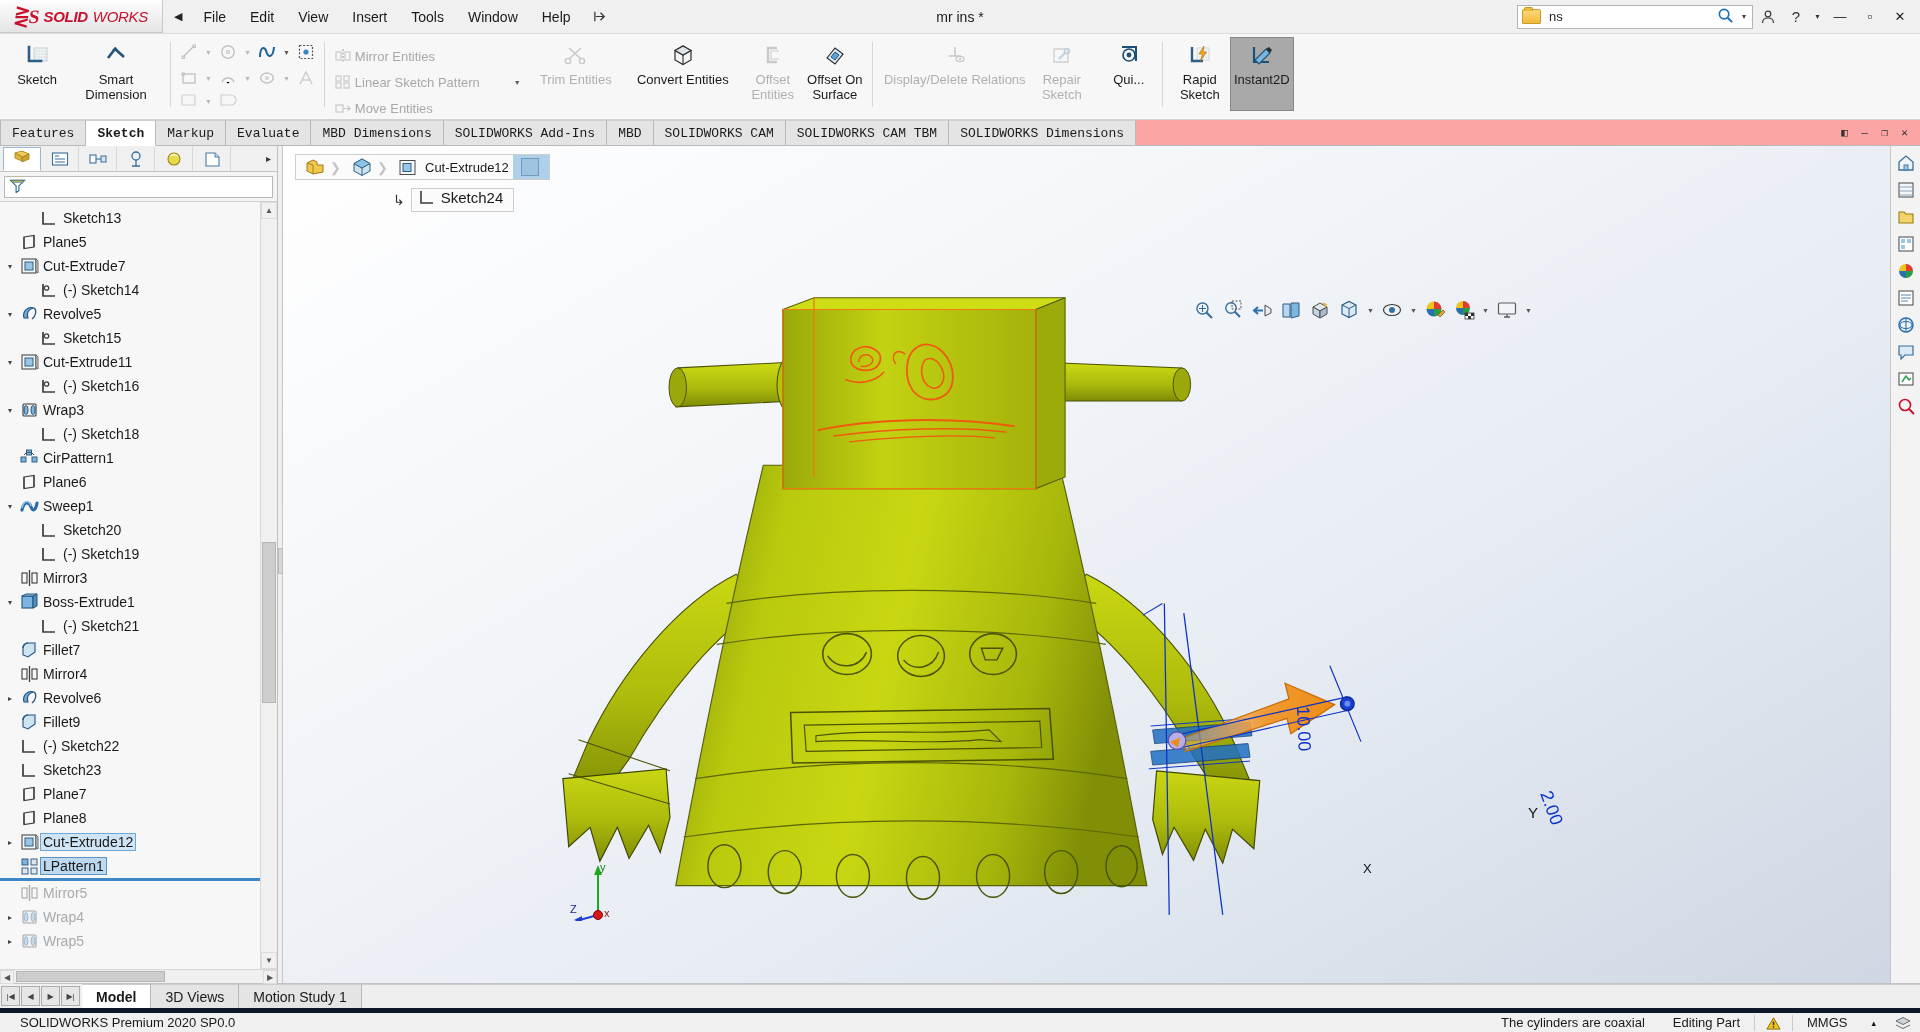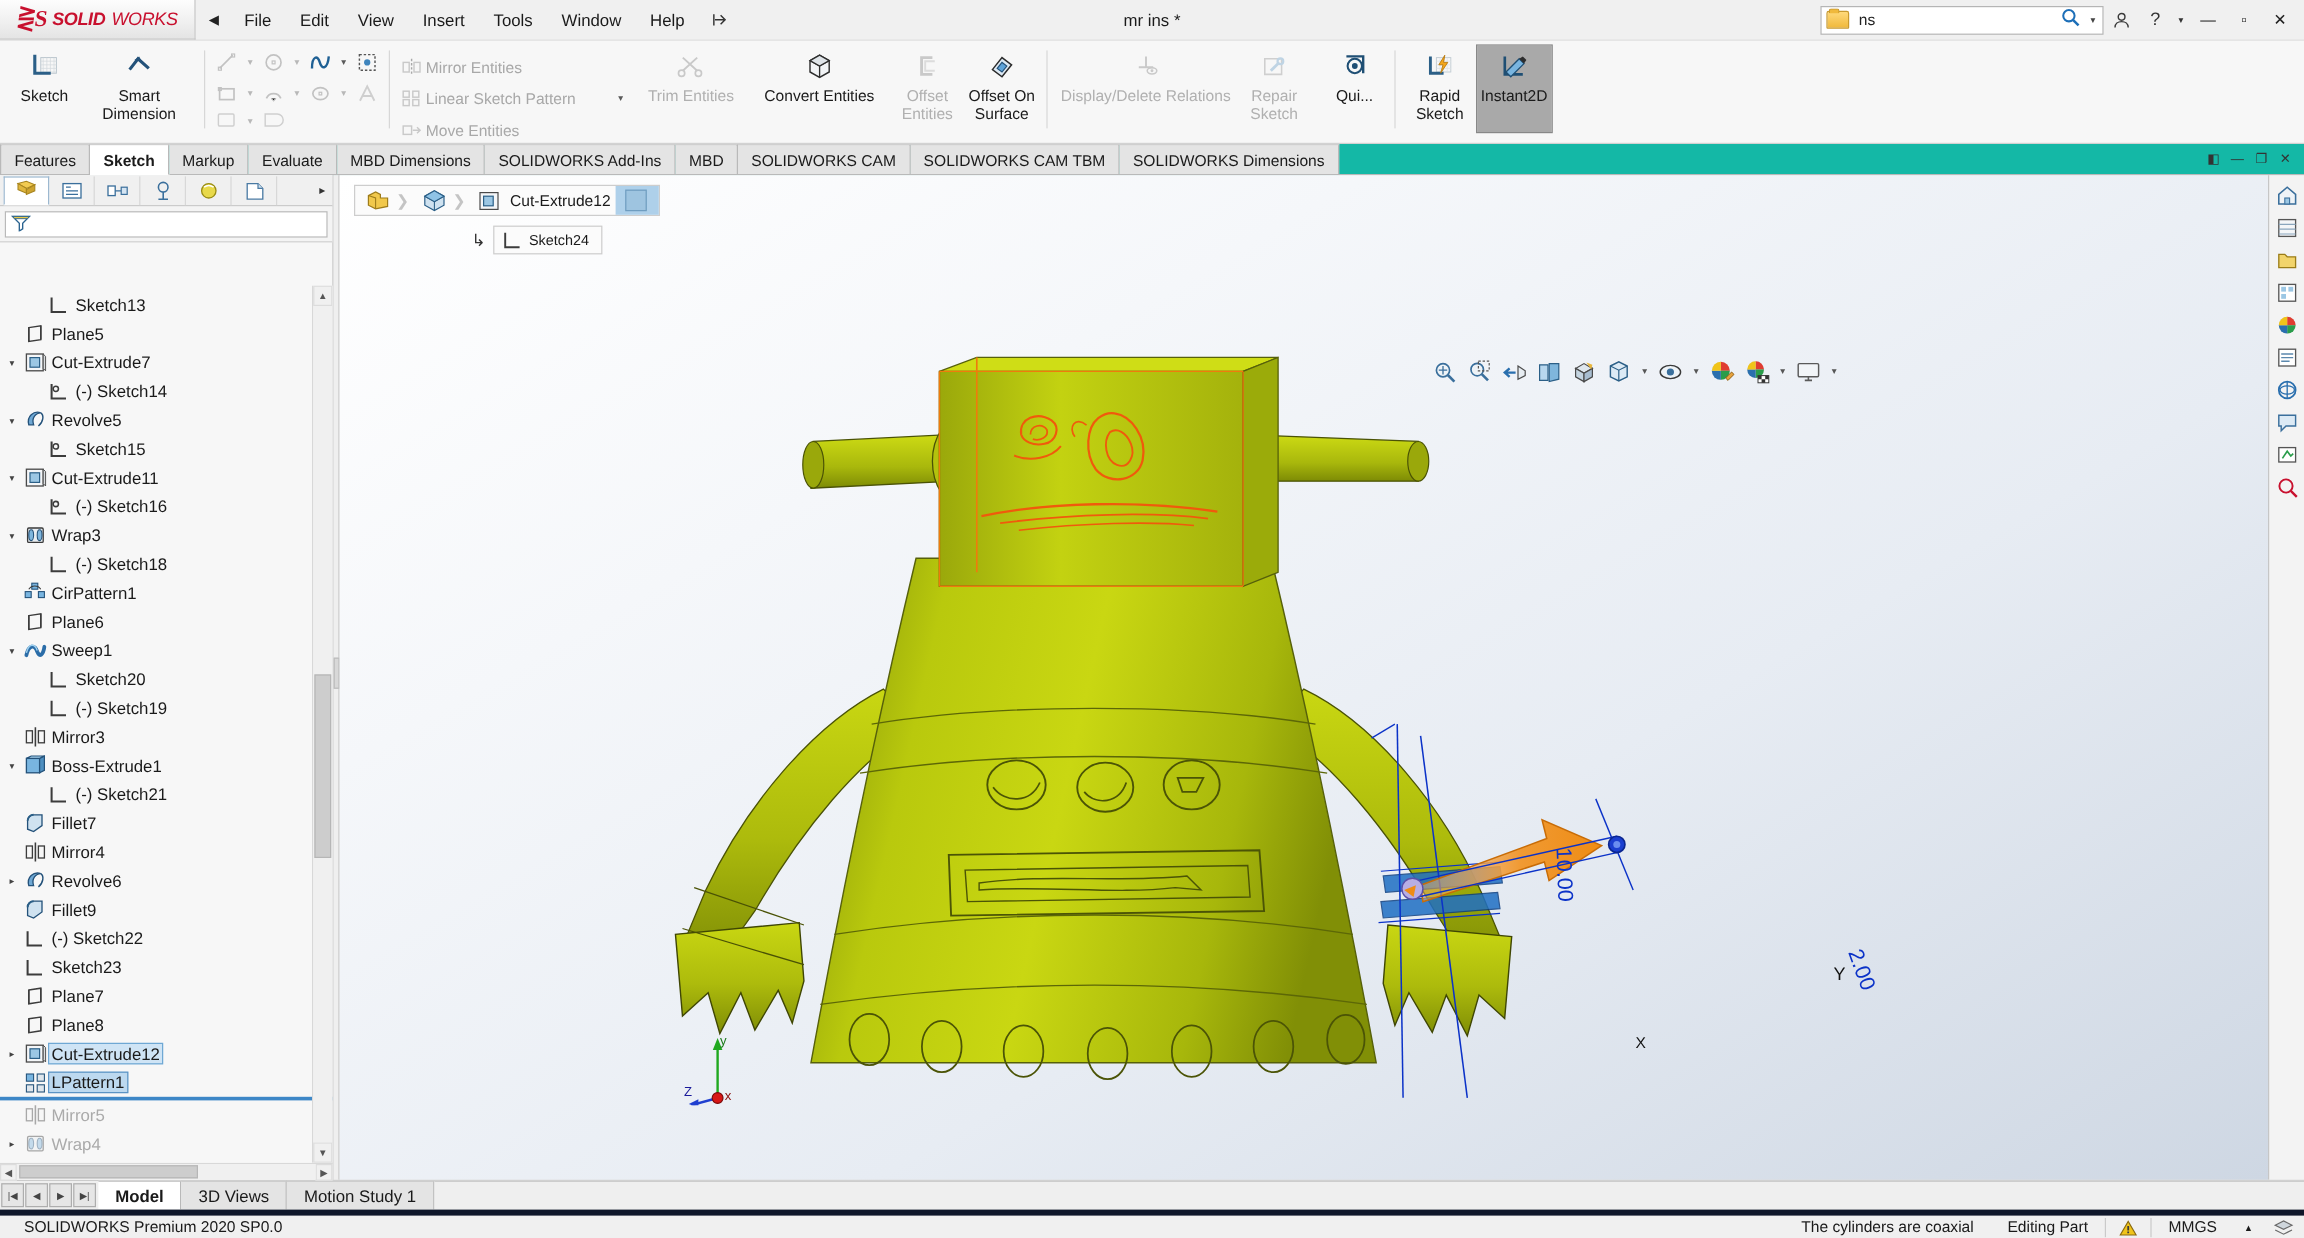--- a/index.html
+++ b/index.html
@@ -91,21 +91,21 @@
   .rb-srow { display:flex; align-items:center; gap:1px; height:24px;}
   .rb-sitem { display:flex; align-items:center; gap:2px; padding:1px 2px; }
   .rb-sicon { width:20px;height:20px;display:flex;align-items:center;justify-content:center;}
   .rb-slabel { font-size:13px; color:#a8a8a8; white-space:nowrap; padding-right:4px;}
   .dd-caret { font-size:7px; color:#5a5a5a; padding:0 3px;}
   .dd-caret.dim { color:#b8b8b8;}
 
   
   .cmdtabs {
     flex:0 0 26px; height:26px; display:flex; align-items:stretch;
-    background:#14b8a6; border-bottom:1px solid #b9b9b9; position:relative;
+    background:#fca5a5; border-bottom:1px solid #b9b9b9; position:relative;font-family:Liberation Mono, monospace;
   }
   .cmdtab {
     display:flex; align-items:center; padding: 0 11px;
     font-size:13px; color:#1a1a1a; background:#e4e4e4;
     border-right:1px solid #b9b9b9; border-top:1px solid #cfcfcf;
     cursor:default;
   }
   .cmdtab:first-child { border-left:1px solid #b9b9b9;}
   .cmdtab.active { background:#fff; font-weight:bold; border-bottom:1px solid #fff; margin-bottom:-1px;}
   .cmdtabs-right { margin-left:auto; display:flex; align-items:center; gap:3px; padding-right:7px;}
@@ -118,21 +118,21 @@
   .leftpanel { width:278px; flex:0 0 278px; display:flex; flex-direction:column; background:#f7f7f7; border-right:1px solid #c0c0c0; min-height:0;}
   .mgr-tabs {
     height:26px; flex:0 0 26px; display:flex; align-items:center;
     background:#f0f0f0; border-bottom:1px solid #c3c3c3; padding-left:3px;
   }
   .mgr-tab { width:38px;height:24px;display:flex;align-items:center;justify-content:center; border-right:1px solid #d8d8d8;}
   .mgr-tab.active { background:#fff; border:1px solid #9cb8d0; border-bottom:1px solid #fff;}
   .mgr-tabs .more { margin-left:auto; padding:0 6px; font-size:10px; color:#333;}
   .filterrow { height:30px; flex:0 0 30px; background:#f4f4f4; border-bottom:1px solid #d2d2d2; display:flex; align-items:center; padding:0 4px;}
   .filterbox { flex:1; height:22px; background:#fff; border:1px solid #b9b9b9; display:flex; align-items:center; padding:0 4px;}
-  .tree-wrap { flex:1; position:relative; overflow:hidden; background:#f7f7f7;margin-top:36px;}
+  .tree-wrap { flex:1; position:relative; overflow:hidden; background:#f7f7f7;}
   .tree { padding: 4px 0 0 0; }
   .tnode {
     height:24px; display:flex; align-items:center; gap:0px; padding-left:2px;
     font-size:14px; color:#1a1a1a; white-space:nowrap; cursor:default;
   }
   .tnode .exp { width:16px; flex:0 0 16px; display:flex; align-items:center; justify-content:center; font-size:8px; color:#444;}
   .tnode .tico { width:22px; flex:0 0 22px; display:flex; align-items:center; justify-content:center; }
   .tnode .tlabel { padding:1px 3px; }
   .tnode.sel .tlabel { background:#cfe4f5; border:1px solid #6fa8d4; padding:0 2px;}
   .tnode.sel2 .tlabel { background:#bdd9ef; border:1px solid #5b93c4; padding:0 2px;}
@@ -163,21 +163,21 @@
     height:26px; background:#fbfbfb; border:1px solid #cdcdcd; z-index:6;
   }
   .bc-seg { display:flex; align-items:center; height:24px; padding:0 4px 0 8px; position:relative; font-size:13px;}
   .bc-chev { width:13px; height:24px; display:flex; align-items:center; color:#c4c4c4; font-size:13px; }
   .bc-seg.active { background:#aed0ea; padding:0 10px 0 8px;}
   .bc-seg.active .bc-box { width:18px;height:18px;background:#9ec4e0;border:1px solid #6f9dc0;}
   .sketch-chip {
     position:absolute; left:110px; top:42px; display:flex; align-items:center; gap:6px; z-index:6;
   }
   .sketch-chip .arrow { color:#333; font-size:14px; }
-  .sketch-chip .chip { background:#fbfbfb; border:1px solid #cdcdcd; height:24px; display:flex; align-items:center; gap:5px; padding:0 10px 0 6px; font-size:12px;}
+  .sketch-chip .chip { background:#fbfbfb; border:1px solid #cdcdcd; height:24px; display:flex; align-items:flex-start; gap:5px; padding:0 10px 0 6px; font-size:15px;}
   .heads-up {
     position:absolute; left:908px; top:150px; display:flex; align-items:center; gap:3px; z-index:6; height:28px;
   }
   .hu-btn { width:26px;height:26px;display:flex;align-items:center;justify-content:center;}
   .hu-caret { font-size:7px;color:#555;width:11px;display:flex;align-items:center;justify-content:center;}
 
   .triad { position:absolute; left:287px; bottom:62px; width:60px; height:62px; z-index:5;}
   .dimtext { position:absolute; color:#0b32c8; font-size:18px; font-family:"Liberation Sans",sans-serif; z-index:7; }
 
   

